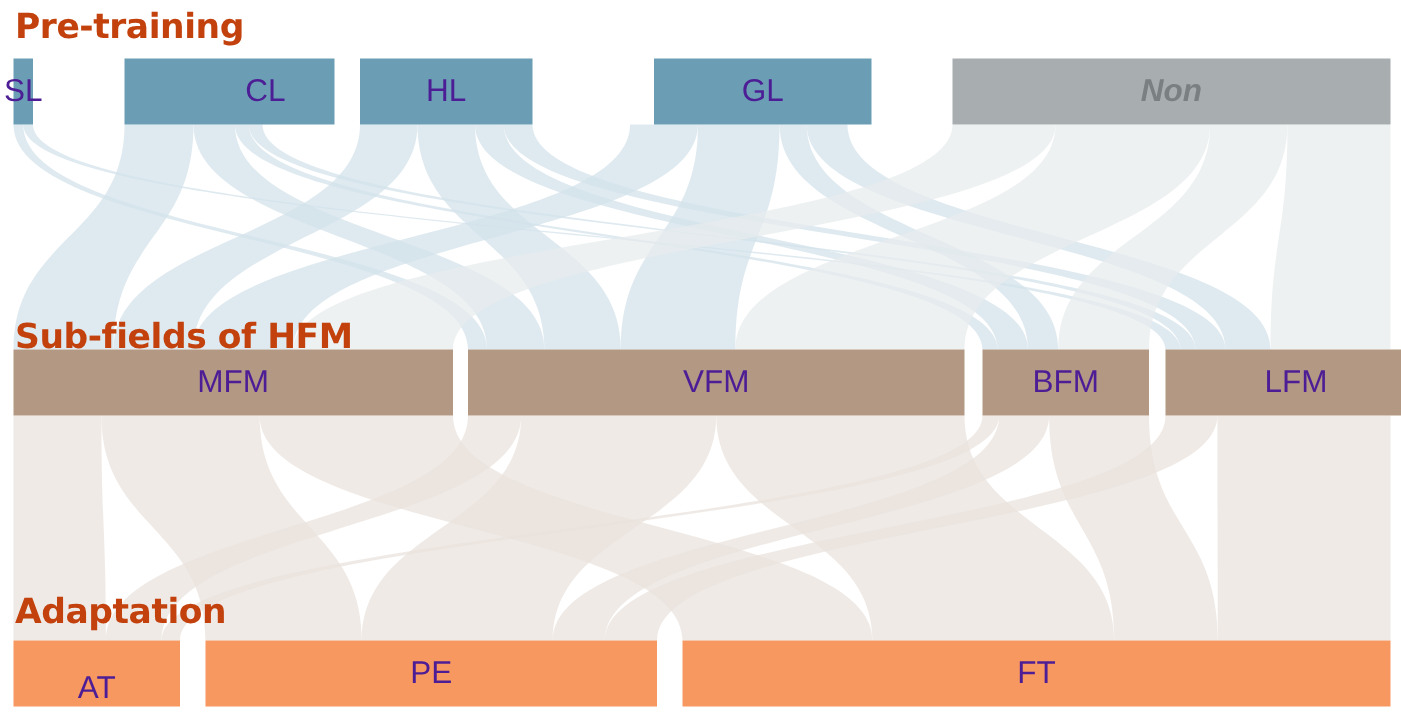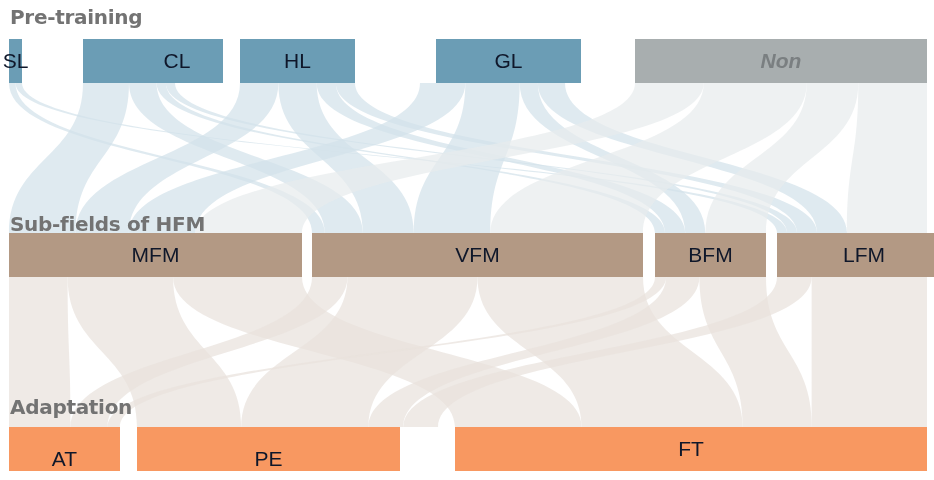--- a/index.html
+++ b/index.html
@@ -1,28 +1,28 @@
 <!DOCTYPE html>
 <html><head>
 <meta charset="utf-8">
 <style>
   html, body { margin: 0; padding: 0; background: #ffffff; }
   #stage { position: relative; width: 934px; height: 480px; overflow: hidden; background: #ffffff; }
   #flows { position: absolute; left: 0; top: 0; width: 934px; height: 480px; }
   .stage-title {
     position: absolute; left: 10px;
-    font-family: "DejaVu Sans", sans-serif; font-weight: bold; font-size: 20px;
-    color: #737373; letter-spacing: -0.3px; z-index: 3;
+    font-family: "DejaVu Sans", sans-serif; font-weight: bold; font-size: 23px;
+    color: #c2410c; letter-spacing: -0.3px; z-index: 3;
   }
   #t-pre { top: 5px; }
   #t-sub { top: 212px; }
   #t-ada { top: 395px; }
   .node {
     position: absolute; height: 44px; display: flex; align-items: center; justify-content: center;
-    font-family: "Liberation Sans", sans-serif; font-size: 21px; color: #0f172a; z-index: 2;
+    font-family: "Liberation Sans", sans-serif; font-size: 21px; color: #4c1d95; z-index: 2;
     white-space: nowrap; cursor: pointer;
   }
   .node.italic { font-style: italic; color: #7a7f81; font-weight: bold; }
   .node.sl { overflow: visible; }
 </style>
 </head>
 <body>
 
 <div id="stage">
   <svg id="flows" xmlns="http://www.w3.org/2000/svg">
@@ -86,19 +86,19 @@
   <div class="node" id="n-BFM" style="left: 655px; top: 233px; width: 111px; background: rgb(179, 153, 132);">
       <span>BFM</span>
     </div>
   <div class="node" id="n-LFM" style="left: 777px; top: 233px; width: 174px; background: rgb(179, 153, 132);">
       <span>LFM</span>
     </div>
 
   <div class="node" id="n-AT" style="left: 9px; top: 427px; width: 111px; background: rgb(248, 152, 97); align-items: flex-end;">
       <span>AT</span>
     </div>
-  <div class="node" id="n-PE" style="left: 137px; top: 427px; width: 263px; background: rgb(248, 152, 97); align-items: flex-end;">
+  <div class="node" id="n-PE" style="left: 137px; top: 427px; width: 301px; background: rgb(248, 152, 97);">
       <span>PE</span>
     </div>
   <div class="node" id="n-FT" style="left: 455px; top: 427px; width: 472px; background: rgb(248, 152, 97);">
       <span>FT</span>
     </div>
 </div>
 
 </body></html>

